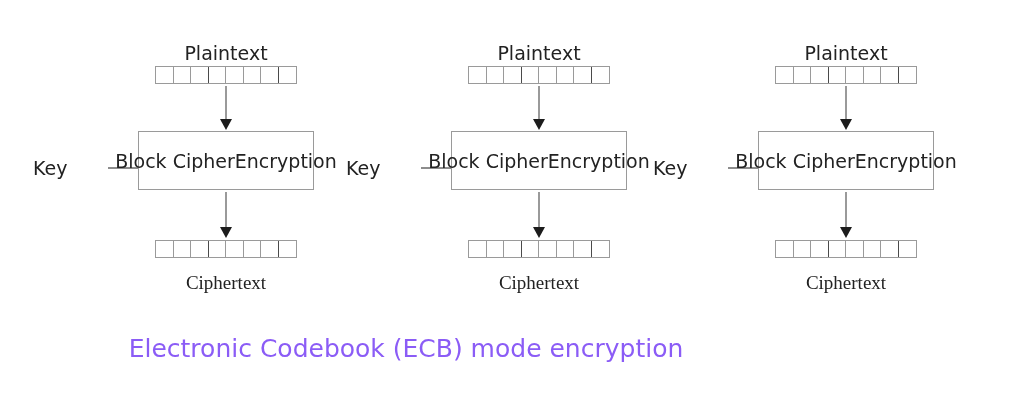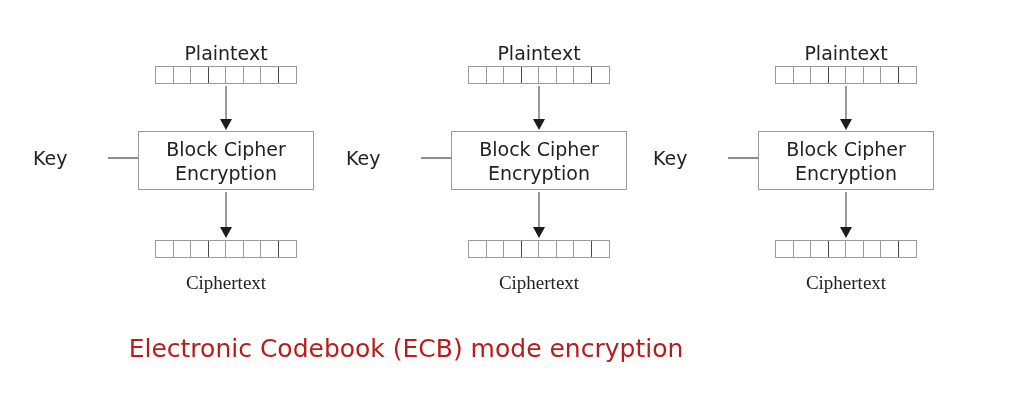--- a/index.html
+++ b/index.html
@@ -100,35 +100,34 @@
   .cipherbox {
     position: absolute;
     top: 131px;
     left: 0;
     width: 176px;
     height: 59px;
     box-sizing: border-box;
     border: 1px solid #9a9a9a;
     background: #ffffff;
     display: flex;
-    flex-direction: column;
     align-items: center;
     justify-content: center;
   }
   .cipherbox .line {
     font-size: 19px;
     line-height: 24px;
     white-space: nowrap;
     color: #222222;
   }
 
   
   .keygroup {
     position: absolute;
-    top: 140px;
+    top: 150px;
     height: 36px;
     display: flex;
     align-items: center;
     gap: 28px;
   }
   .keygroup .key-label {
     font-size: 19px;
     line-height: 22px;
     white-space: nowrap;
     color: #222222;
@@ -164,21 +163,21 @@
 
   
   #caption {
     position: absolute;
     top: 333px;
     left: 0;
     width: 812px;
     text-align: center;
     font-size: 25px;
     line-height: 32px;
-    color: #b91c1c;
+    color: #8b5cf6;
     white-space: nowrap;
   }
 </style>
 </head>
 <body>
 
 <div id="diagram">
 
   <div class="stage" id="stage-1" style="left:138px;">
 

